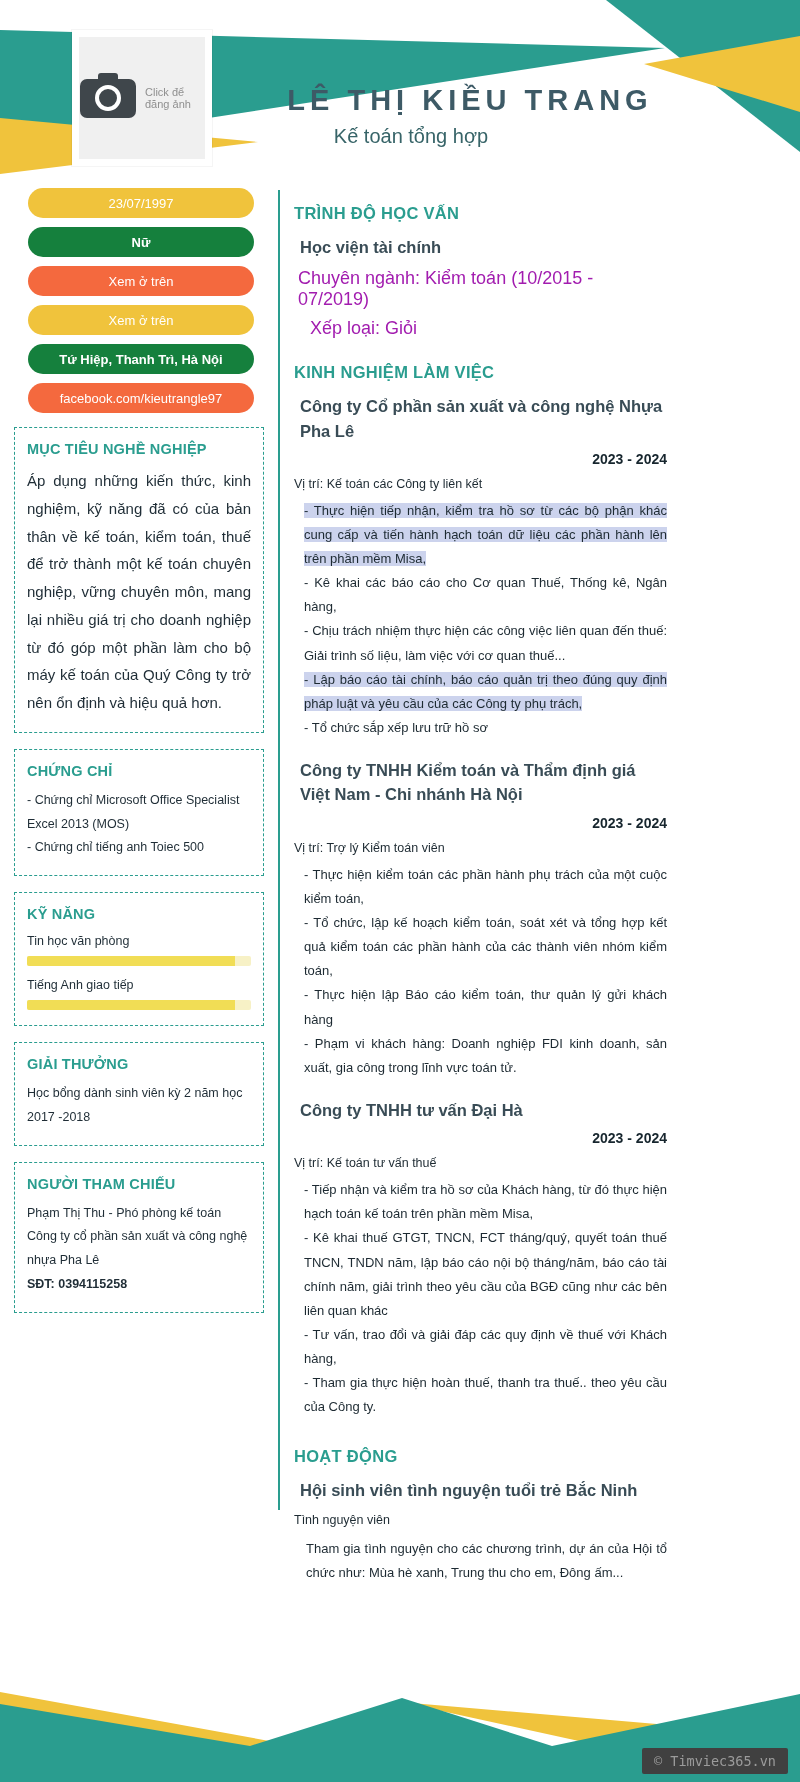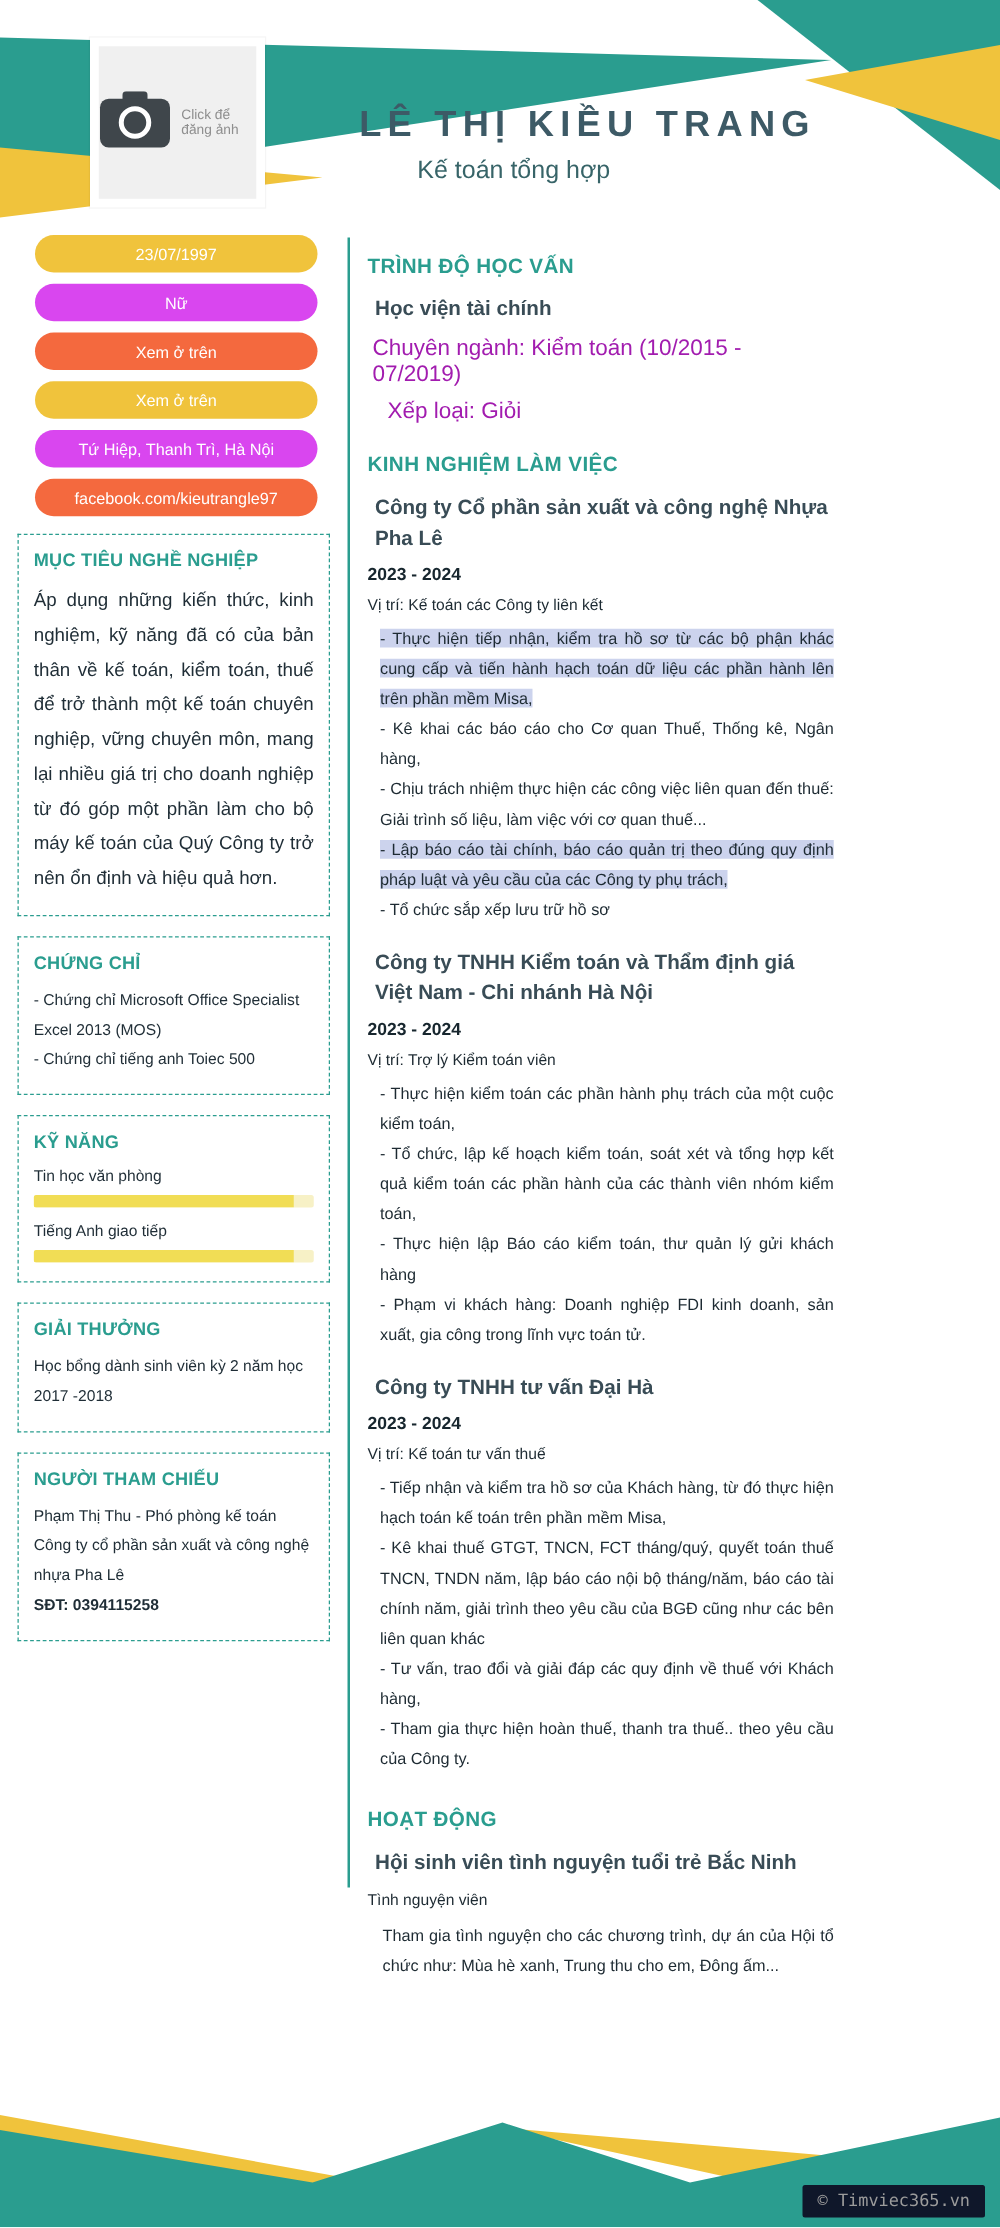--- a/index.html
+++ b/index.html
@@ -26,52 +26,52 @@
   .divider { flex: none; width: 2px; background: #2a9d8f; margin: 2px 14px 0 14px; height: 1320px; align-self: flex-start; }
   .main { flex: 1; padding-right: 133px; padding-top: 2px; }
 
   
   .pill {
     height: 30px; border-radius: 15px; margin: 0 10px 9px 14px;
     display: flex; align-items: center; justify-content: center;
     color: #fff; font-size: 13px;
   }
   .pill.c-yellow { background: #f0c33c; }
-  .pill.c-dark   { background: #d946ef; }
+  .pill.c-dark   { background: #15803d; font-weight: bold; }
   .pill.c-orange { background: #f4693e; }
 
   
   .sbox { border: 1px dashed #2a9d8f; padding: 13px 12px 15px; margin: 14px 0 16px; }
   .sbox h3 { color: #2a9d8f; font-size: 14.5px; margin: 0 0 10px; letter-spacing: 0.2px; font-weight: bold; }
   .stext { font-size: 15px; color: #1f2d36; line-height: 1.85; text-align: justify; }
   .sline { font-size: 12.5px; color: #1f2d36; line-height: 1.9; }
   .sline.bold { font-weight: 600; }
   .skill { margin-top: 12px; }
   .skill-label { font-size: 12.5px; color: #1f2d36; }
   .bar { height: 10px; background: #f7f1c6; margin-top: 8px; border-radius: 2px; overflow: hidden; }
   .bar-fill { height: 100%; background: #f1dd55; }
 
   
   .sec-h { color: #2a9d8f; font-size: 16.5px; font-weight: bold; margin: 14px 0 12px; letter-spacing: 0.3px; }
   .item-title { font-size: 16.5px; font-weight: 600; color: #394c56; line-height: 1.5; margin: 2px 0 6px; padding-left: 6px; }
-  .period { font-weight: bold; font-size: 14px; color: #17262e; margin: 8px 0 10px; }
+  .period { text-align: right; font-weight: bold; font-size: 14px; color: #17262e; margin: 8px 0 10px; }
   .pos { font-size: 12.5px; color: #1d2a32; margin: 2px 0 8px; }
   .line { font-size: 18px; color: #a21caf; margin: 8px 0; }
   .ind1 { padding-left: 4px; }
   .ind2 { padding-left: 16px; }
   .bullets { font-size: 13px; color: #1d2a32; line-height: 1.85; text-align: justify; padding-left: 10px; }
   .bullets .b { display: block; }
   .hl { background: #ccd3ed; }
   .job { margin-bottom: 18px; }
   .activity-desc { font-size: 13px; color: #1d2a32; line-height: 1.85; text-align: justify; padding-left: 12px; margin-top: 10px; }
 
   
   .footer { position: absolute; left: 0; bottom: 0; width: 800px; height: 96px; }
   .watermark {
-    position: absolute; right: 12px; bottom: 8px; background: #0f172a; color: #9b9b9b;
+    position: absolute; right: 12px; bottom: 8px; background: #404040; color: #9b9b9b;
     font-family: "DejaVu Sans Mono", monospace; font-size: 13.5px; padding: 5px 12px; border-radius: 2px;
   }
 </style>
 </head>
 <body>
 
 <div class="page">
 
   <div class="header">
     <svg class="header-svg" width="800" height="185" viewBox="0 0 800 185">

